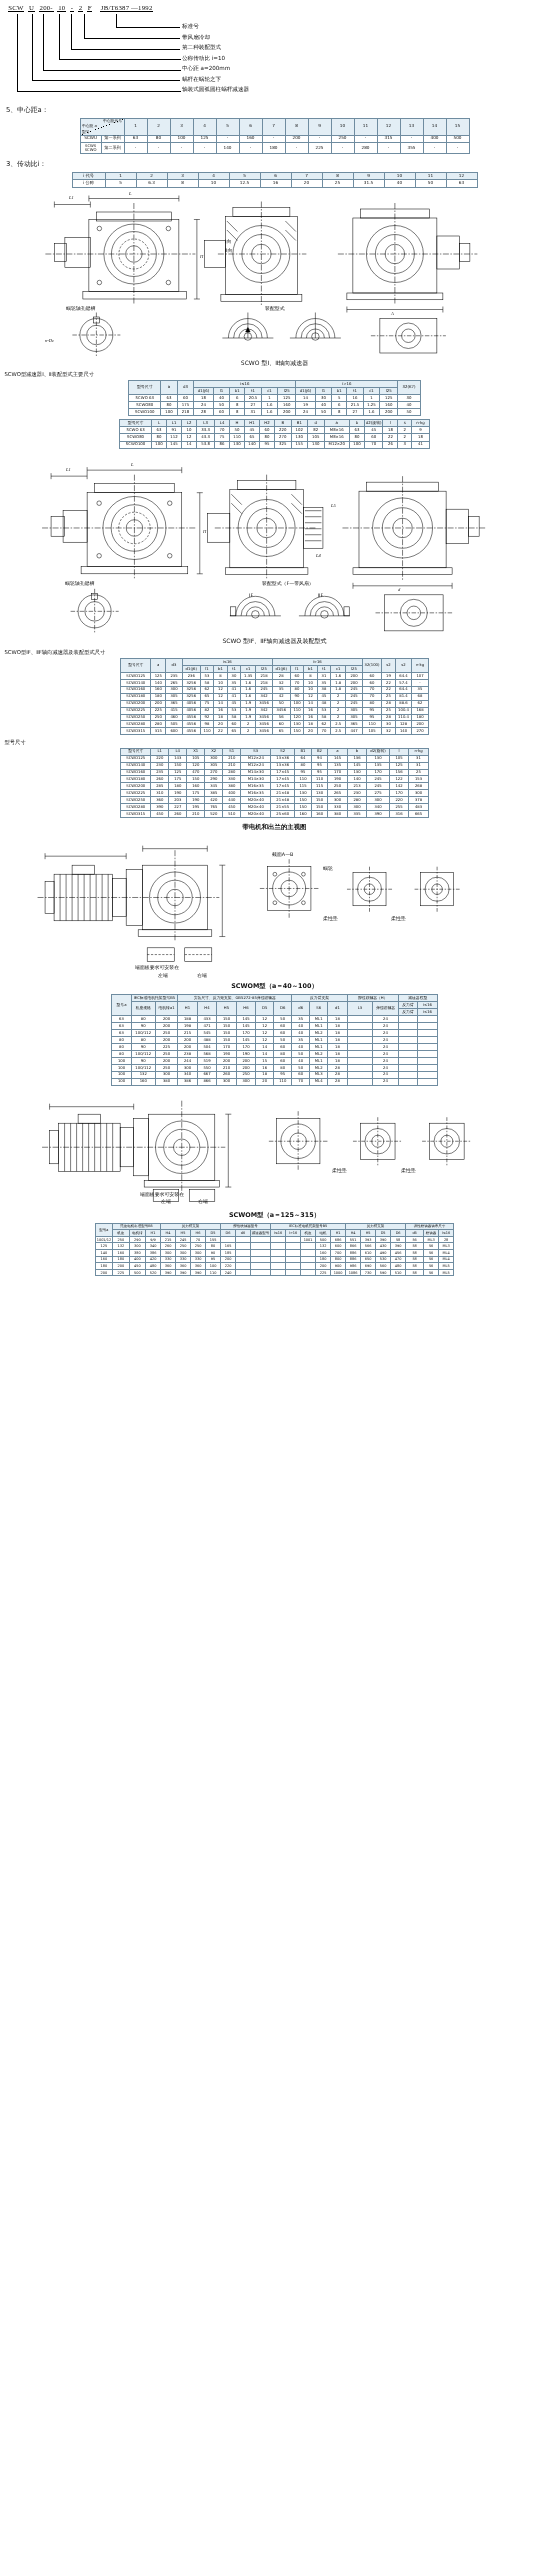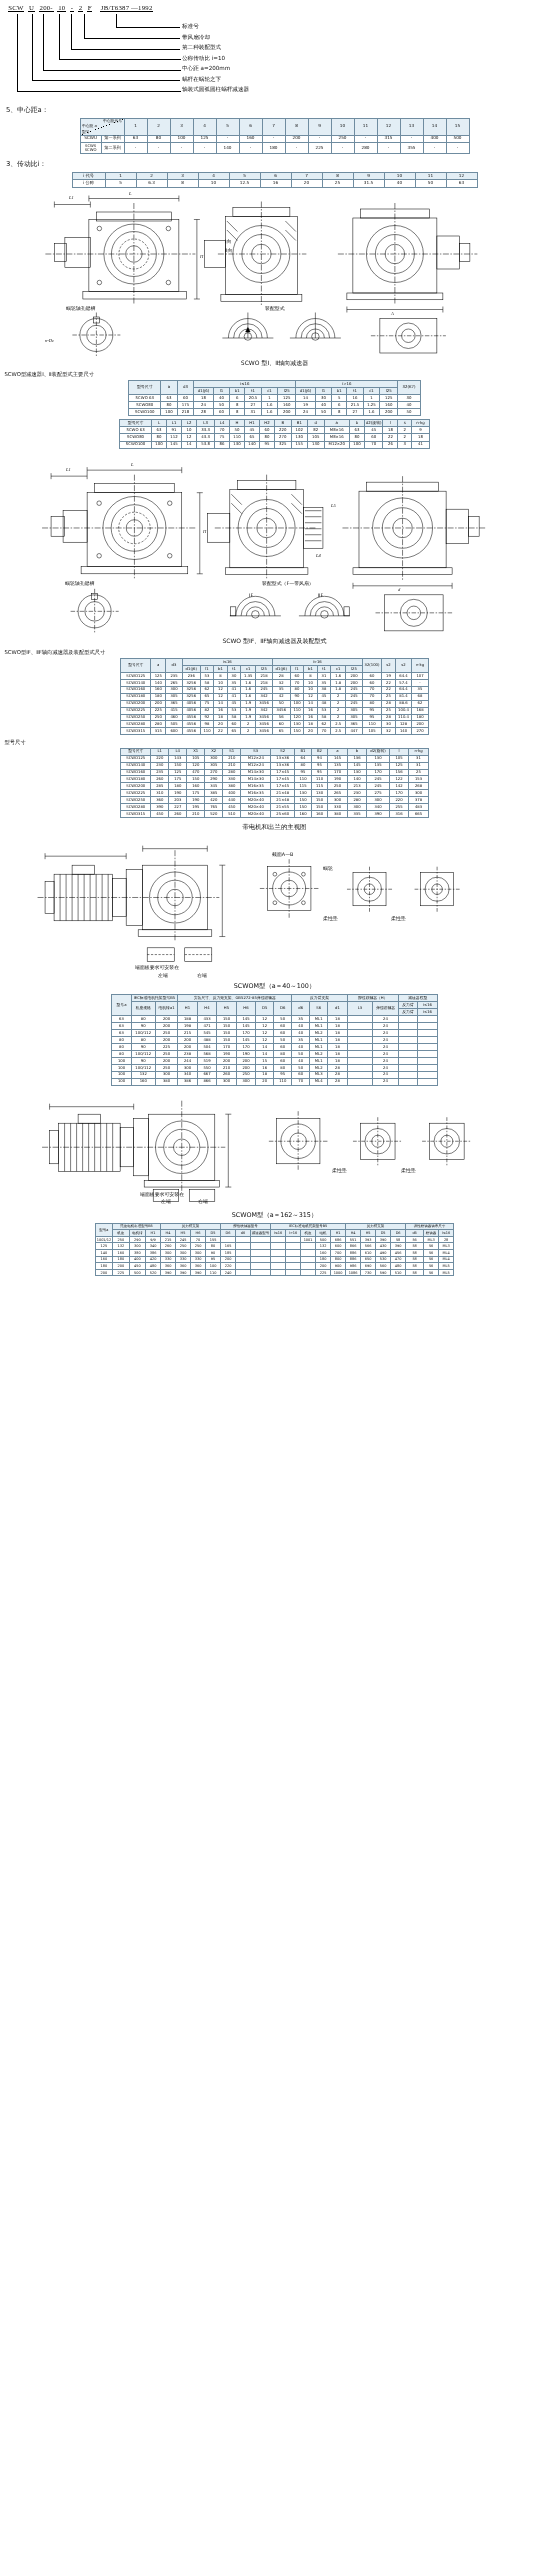--- a/index.html
+++ b/index.html
@@ -85,21 +85,21 @@
   }
   .dw-note {
     position: absolute; font-size: 4.9px; white-space: nowrap;
   }
   .dw-dim {
     position: absolute; font-size: 4.5px; font-style: italic;
     font-family: "Liberation Serif", serif;
   }
   svg { display: block; }
   .tablewrap { display: flex; justify-content: center; }
-  .title-c { text-align:center; font-size: 6.4px; margin: 4.5px 0 3px; }
+  .title-c { text-align:center; font-size: 6.4px; margin: 4.5px 0 3px; font-weight: bold; }
   .divider { height: 4.5px; }
 </style>
 </head>
 <body>
 
 <div class="page">
 
   <div class="desig">
     <div class="desig-code">
       <span>SCW</span><i></i><span>U</span><i></i><span>200-</span><i></i><span>10</span><i></i><span>-</span><i></i><span>2</span><i></i><span>F</span><i></i><i></i><span>JB/T6387 —1992</span>
@@ -1376,21 +1376,21 @@
         <rect x="252" y="128" width="34" height="16"></rect>
       </g>
     </svg>
     <div class="dw-note" style="left:140px; top:98px;">端面板要求可安装在</div>
     <div class="dw-note" style="left:161px; top:105px;">左端</div>
     <div class="dw-note" style="left:198px; top:105px;">右端</div>
     <div class="dw-note" style="left:332px; top:74px;">柔性垫</div>
     <div class="dw-note" style="left:401px; top:74px;">柔性垫</div>
   </div>
 
-  <div class="title-c">SCWOM型（a＝162～315）</div>
+  <div class="title-c">SCWOM型（a＝125～315）</div>
   <div class="tablewrap">
     <table class="g" style="font-size:3.5px">
       <tbody>
           <tr>
         <th rowspan="2" style="width:16.5px">型号a</th>
         <th colspan="3">托座电机标准型号B5</th>
         <th colspan="4">反力臂支架</th>
         <th colspan="3">探性联轴器型号</th>
         <th colspan="5">IEC标准电机托架型号B5</th>
         <th colspan="4">反力臂支架</th>

